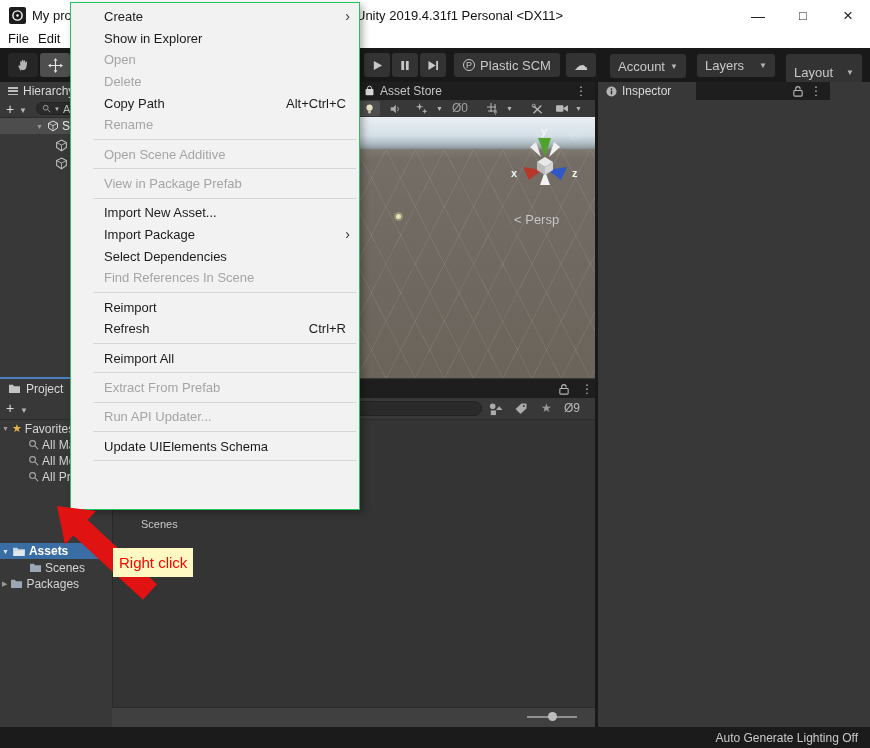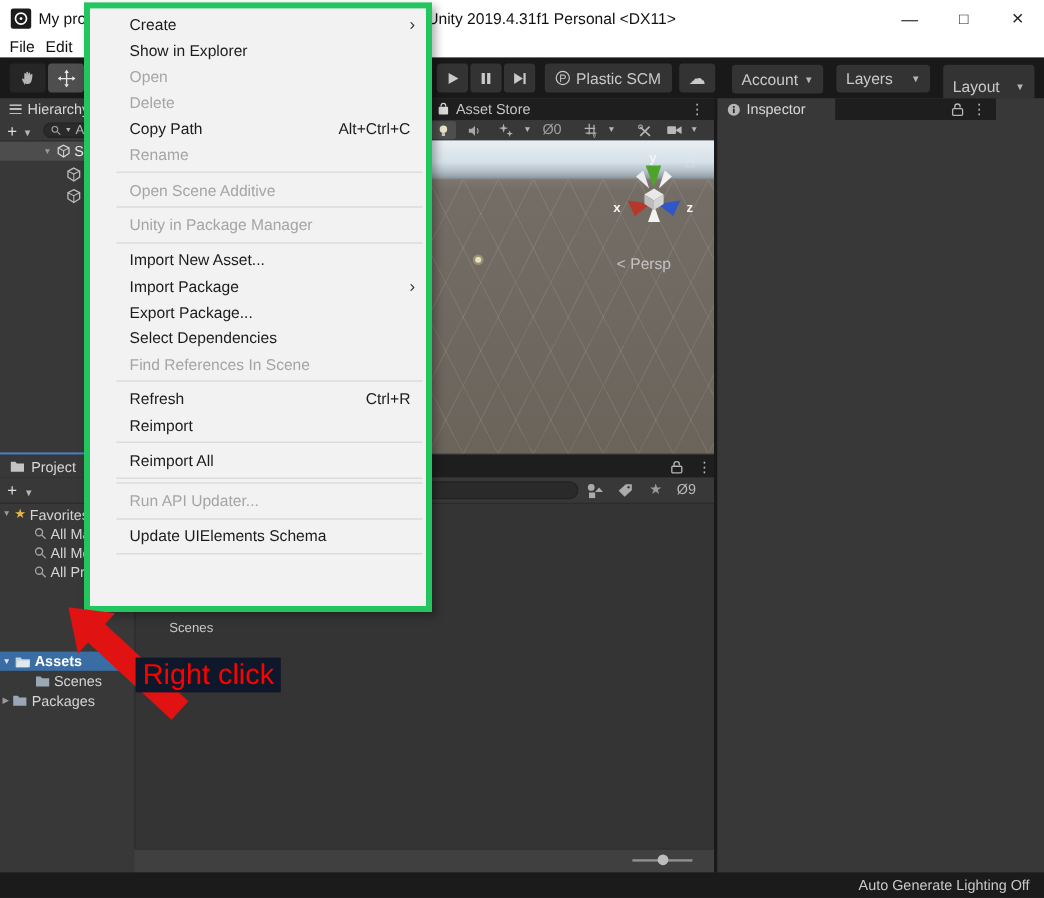--- a/index.html
+++ b/index.html
@@ -79,32 +79,32 @@
   .inspector { left:598px; top:82px; width:272px; height:645px; background:#383838; }
   .vdiv { left:595px; top:82px; width:3px; height:645px; background:#191919; }
   .hs-div { left:354px; top:82px; width:2px; height:296px; background:#191919; }
 
   
   .statusbar { left:0; top:727px; width:870px; height:21px; background:#1b1b1b; }
   .status-text { position:absolute; right:12px; top:4px; font-size:12px; color:#c9c9c9; }
 
   
   .context-menu { left:70px; top:2px; width:290px; height:508px; background:#f2f2f2;
-     border:5px solid #22c55e; box-shadow:3px 3px 7px rgba(0,0,0,.30); z-index:50; padding:3px 0; }
+     border:1px solid #22c55e; box-shadow:3px 3px 7px rgba(0,0,0,.30); z-index:50; padding:3px 0; }
   .cm-item { height:21.6px; display:flex; align-items:center; padding:0 13px 0 33px;
              font-size:13px; color:#1c1c1c; position:relative; }
   .cm-item.disabled { color:#a5a5a5; }
   .cm-shortcut { margin-left:auto; }
   .cm-arrow { position:absolute; right:9px; top:2px; font-size:14px; color:#333; }
   .cm-sep { height:1px; background:#d6d6d6; margin:3.4px 3px 3.4px 22px; }
 
   
   .annot-arrow { left:40px; top:495px; z-index:60; }
-  .annot-label { left:113px; top:548px; z-index:60; background:#0f172a; color:#ff0000;
-                 font-size:24px; padding:3px 6px; line-height:23px; }
+  .annot-label { left:113px; top:548px; z-index:60; background:#fef9c3; color:#ff0000;
+                 font-size:15px; padding:3px 6px; line-height:23px; }
 
   .circle-p { width:12px; height:12px; border:1px solid #c9c9c9; border-radius:50%;
               font-size:9px; line-height:11px; text-align:center; color:#c9c9c9; }
   svg { display:block; }
 </style>
 </head>
 <body>
 
 <div class="screen">
 
@@ -494,52 +494,52 @@
       </div>
       <div class="cm-item disabled">
         <span>Rename</span>
       </div>
       <div class="cm-sep"></div>
       <div class="cm-item disabled">
         <span>Open Scene Additive</span>
       </div>
       <div class="cm-sep"></div>
       <div class="cm-item disabled">
-        <span>Unity in Package Manager</span>
+        <span>View in Package Prefab</span>
       </div>
       <div class="cm-sep"></div>
       <div class="cm-item">
         <span>Import New Asset...</span>
       </div>
       <div class="cm-item">
         <span>Import Package</span>
         <span class="cm-arrow">›</span>
       </div>
       <div class="cm-item">
-        <span>Export Package...</span>
-      </div>
-      <div class="cm-item">
         <span>Select Dependencies</span>
       </div>
       <div class="cm-item disabled">
         <span>Find References In Scene</span>
       </div>
       <div class="cm-sep"></div>
+      <div class="cm-item">
+        <span>Reimport</span>
+      </div>
       <div class="cm-item">
         <span>Refresh</span>
         <span class="cm-shortcut">Ctrl+R</span>
       </div>
-      <div class="cm-item">
-        <span>Reimport</span>
-      </div>
       <div class="cm-sep"></div>
       <div class="cm-item">
         <span>Reimport All</span>
       </div>
       <div class="cm-sep"></div>
+      <div class="cm-item disabled">
+        <span>Extract From Prefab</span>
+      </div>
       <div class="cm-sep"></div>
       <div class="cm-item disabled">
         <span>Run API Updater...</span>
       </div>
       <div class="cm-sep"></div>
       <div class="cm-item">
         <span>Update UIElements Schema</span>
       </div>
       <div class="cm-sep"></div>
     </div>

